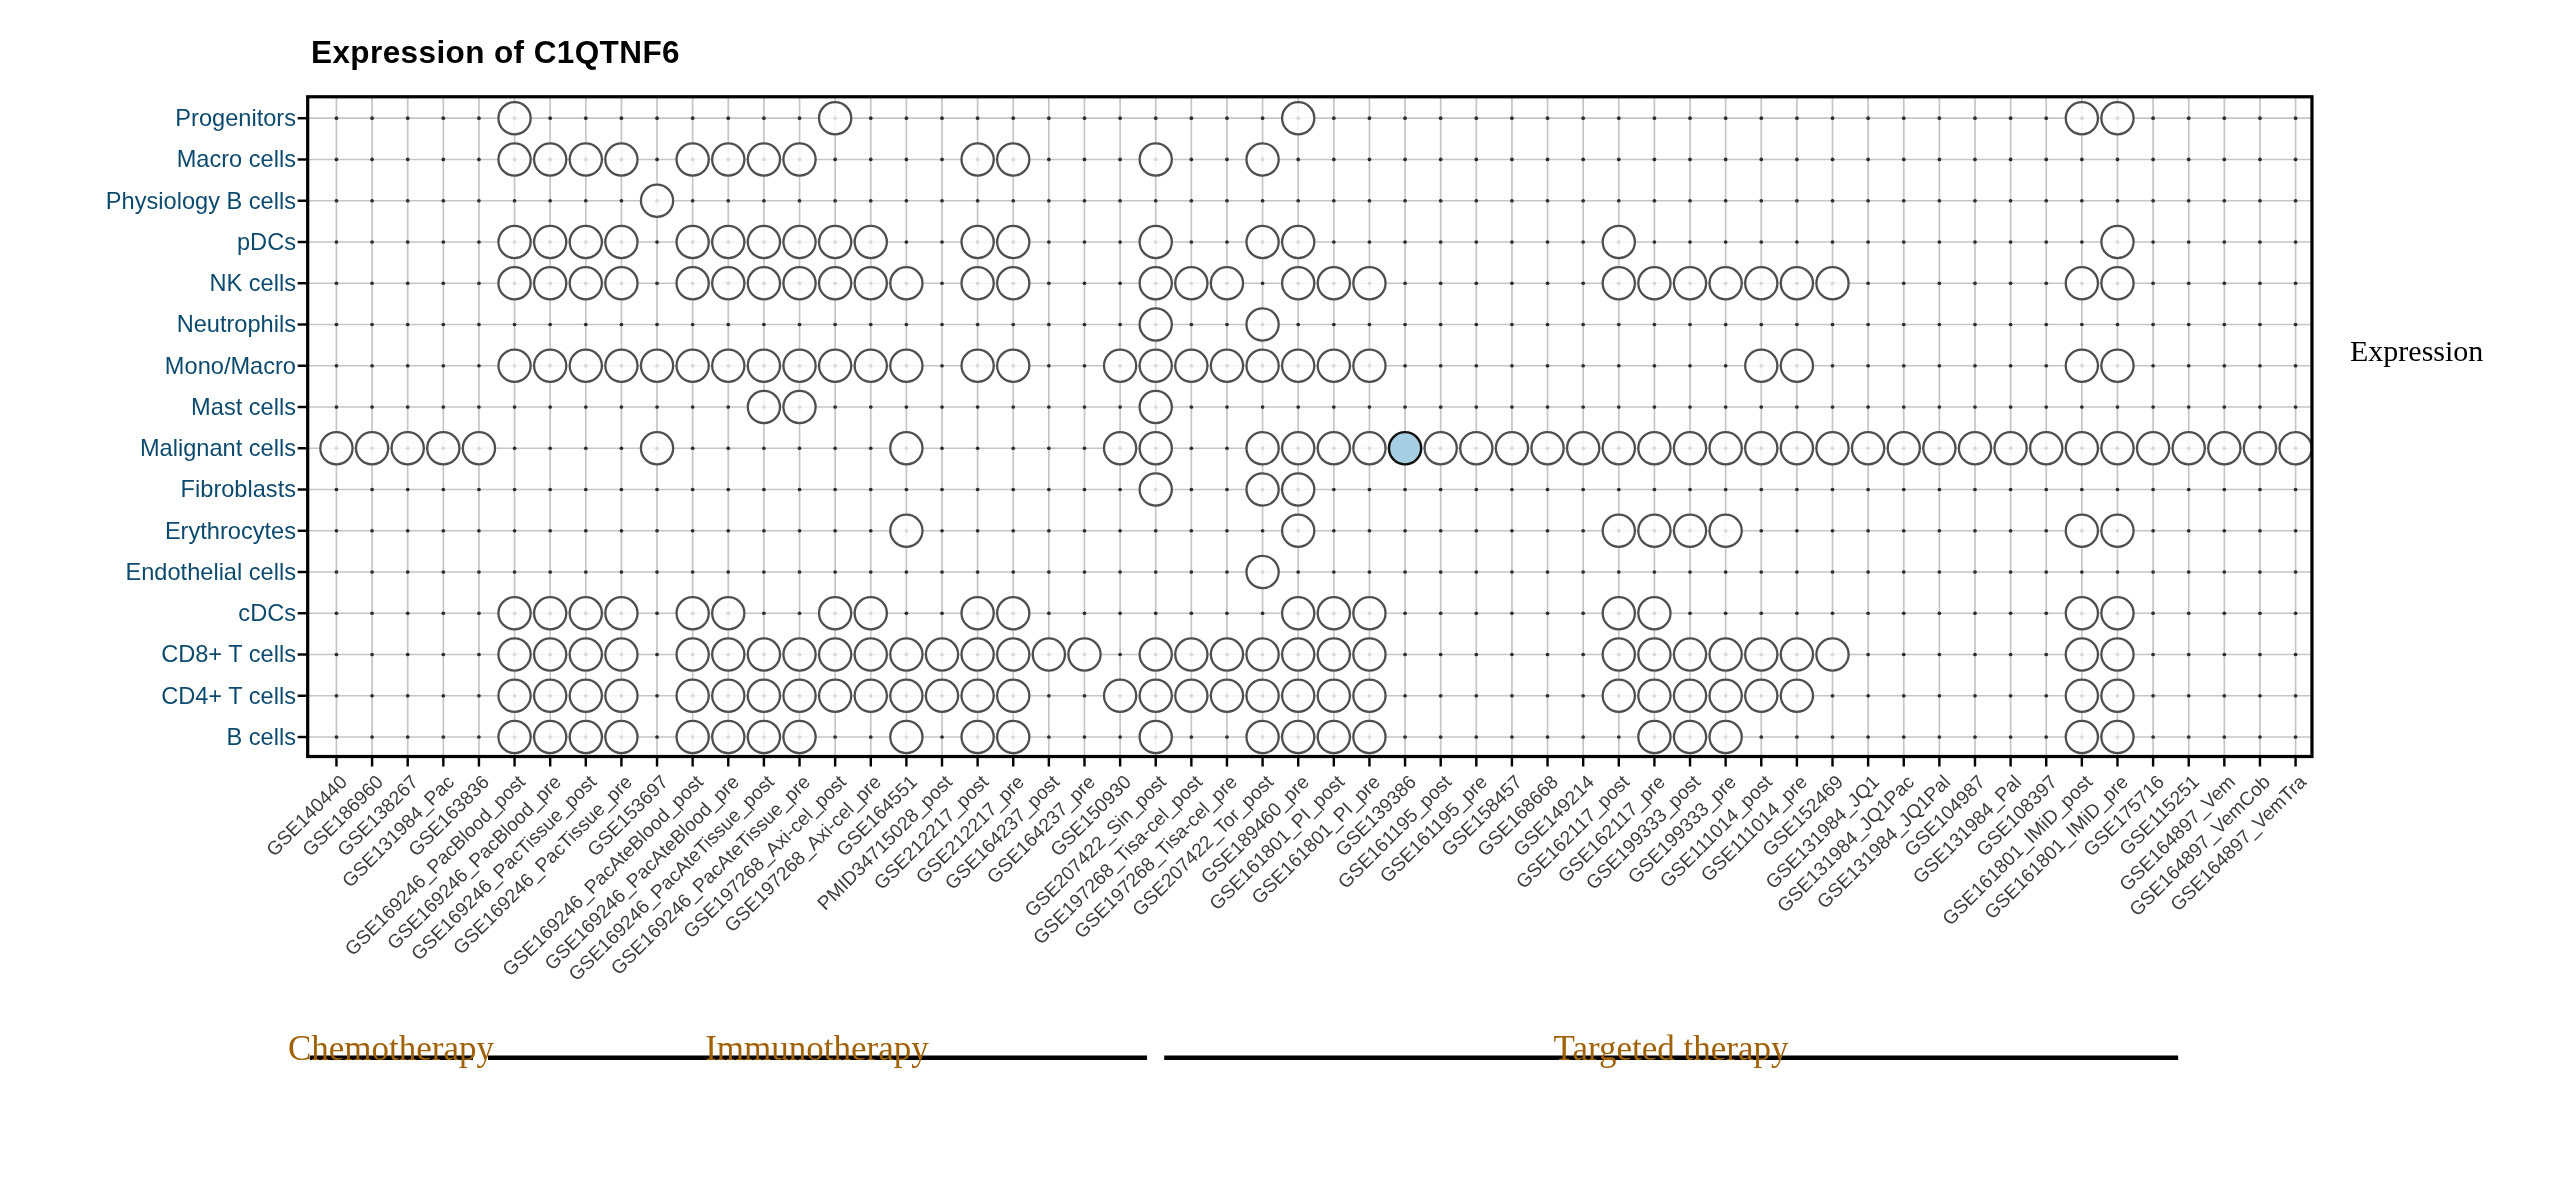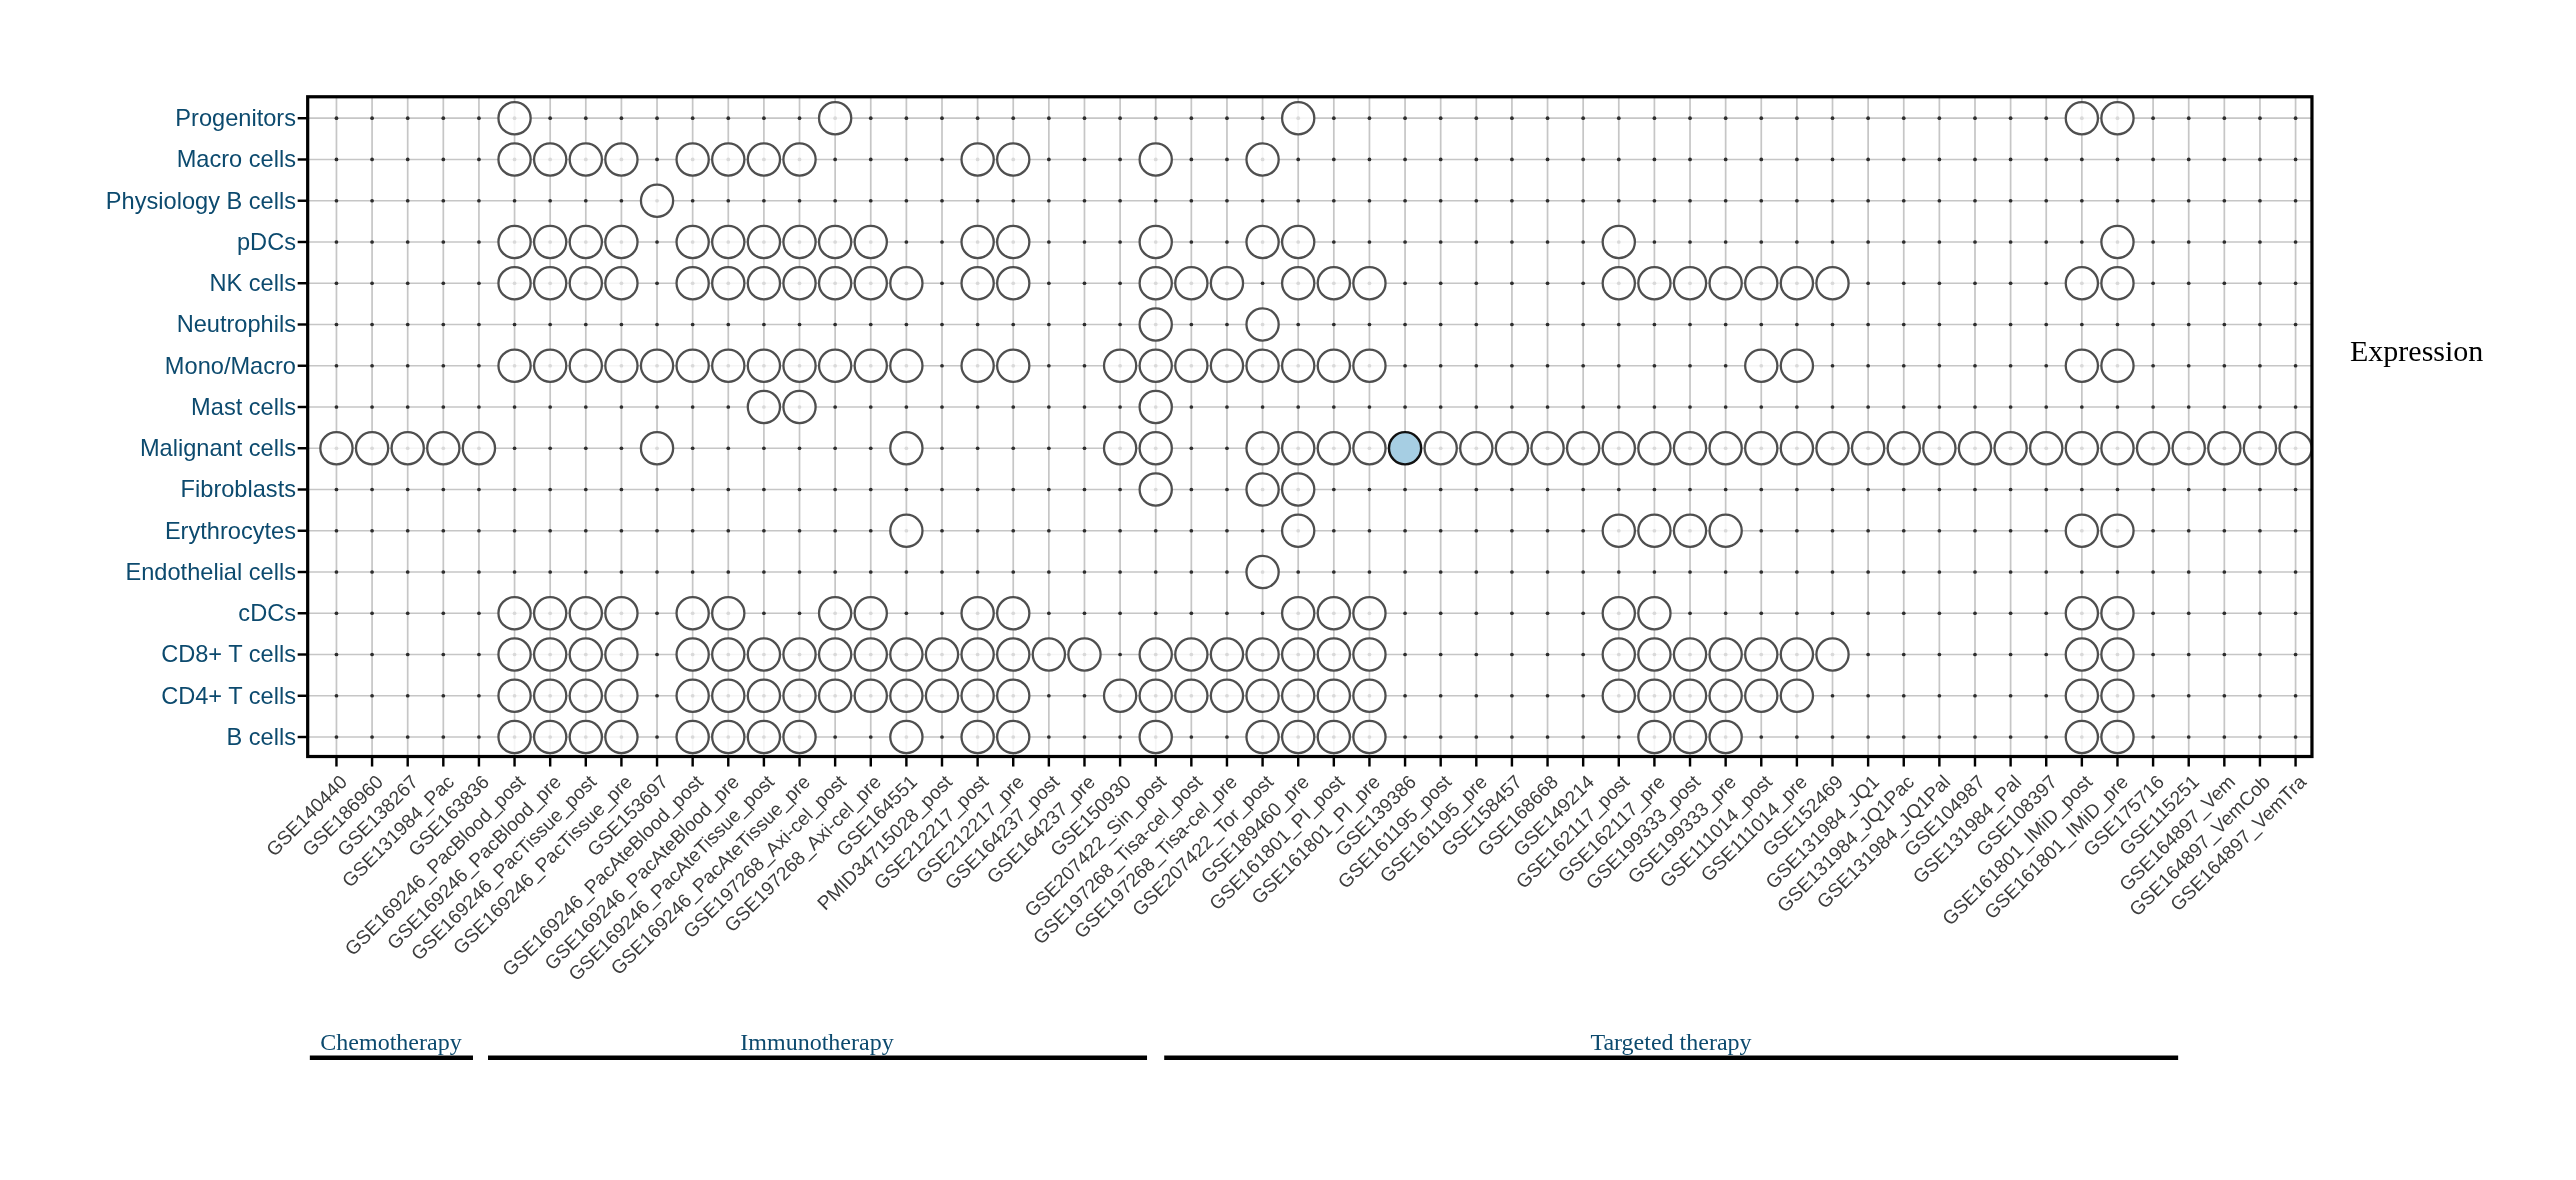--- a/index.html
+++ b/index.html
@@ -6,35 +6,36 @@
   #stage{position:relative;width:2576px;height:1181px;background:#ffffff;
          font-family:"Liberation Sans", sans-serif;}
   #chart-title{position:absolute;left:311px;top:34px;font-size:31.5px;font-weight:600;
                color:#000;letter-spacing:0.4px;}
   svg#plot{position:absolute;left:0;top:0;}
   .ylab{position:absolute;left:0;width:296px;text-align:right;height:26px;line-height:26px;
         font-size:23.6px;color:#0c4a6e;white-space:nowrap;}
   .xlab{position:absolute;width:308px;height:21.5px;line-height:21.5px;text-align:right;
         font-size:19.3px;color:#3d3d3d;white-space:nowrap;
         transform:rotate(-45deg);transform-origin:100% 50%;}
-  .grouplab{position:absolute;width:572px;text-align:center;font-size:24px;color:#0c4a6e;
+  .grouplab{position:absolute;width:572px;text-align:center;font-size:35px;color:#a16207;
             font-family:"Liberation Serif", serif;}
   #legend{position:absolute;left:2350px;top:334px;font-family:Liberation Serif, serif;}
   #legend-title{font-size:30px;color:#000;margin-bottom:20px;}
   .lkeys{position:relative;}
   .lkeybg{position:absolute;left:4.3px;top:0;width:53px;height:103px;background:#ebebeb;}
   .lrow{position:relative;height:52px;display:flex;align-items:center;}
   .lsw{width:53px;margin-left:4.3px;display:flex;justify-content:center;align-items:center;height:52px;}
   .lcirc{width:13.6px;height:13.6px;border-radius:50%;box-sizing:border-box;}
   .llab{font-size:26px;color:#000;margin-left:15.7px;}
 </style>
 </head>
 <body>
 
 <div id="stage">
+  <div id="chart-title">Expression of C1QTNF6</div>
 
   <svg id="plot" width="2576" height="1181" viewBox="0 0 3600 1650">
       <line x1="470.2" y1="135" x2="470.2" y2="1057" stroke="#c6c6c6" stroke-width="2.4"></line>
       <line x1="519.98" y1="135" x2="519.98" y2="1057" stroke="#c6c6c6" stroke-width="2.4"></line>
       <line x1="569.76" y1="135" x2="569.76" y2="1057" stroke="#c6c6c6" stroke-width="2.4"></line>
       <line x1="619.54" y1="135" x2="619.54" y2="1057" stroke="#c6c6c6" stroke-width="2.4"></line>
       <line x1="669.3199999999999" y1="135" x2="669.3199999999999" y2="1057" stroke="#c6c6c6" stroke-width="2.4"></line>
       <line x1="719.1" y1="135" x2="719.1" y2="1057" stroke="#c6c6c6" stroke-width="2.4"></line>
       <line x1="768.88" y1="135" x2="768.88" y2="1057" stroke="#c6c6c6" stroke-width="2.4"></line>
       <line x1="818.6600000000001" y1="135" x2="818.6600000000001" y2="1057" stroke="#c6c6c6" stroke-width="2.4"></line>

